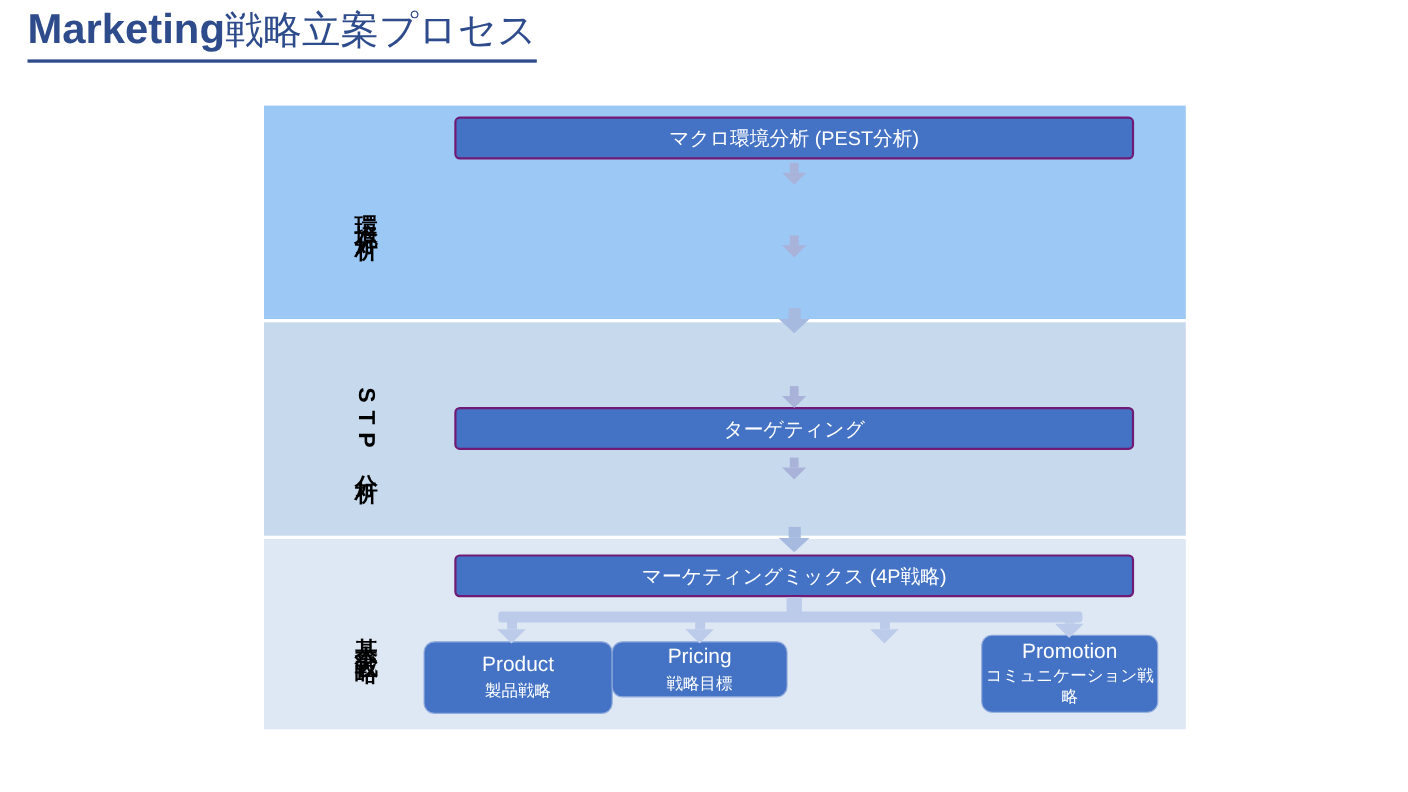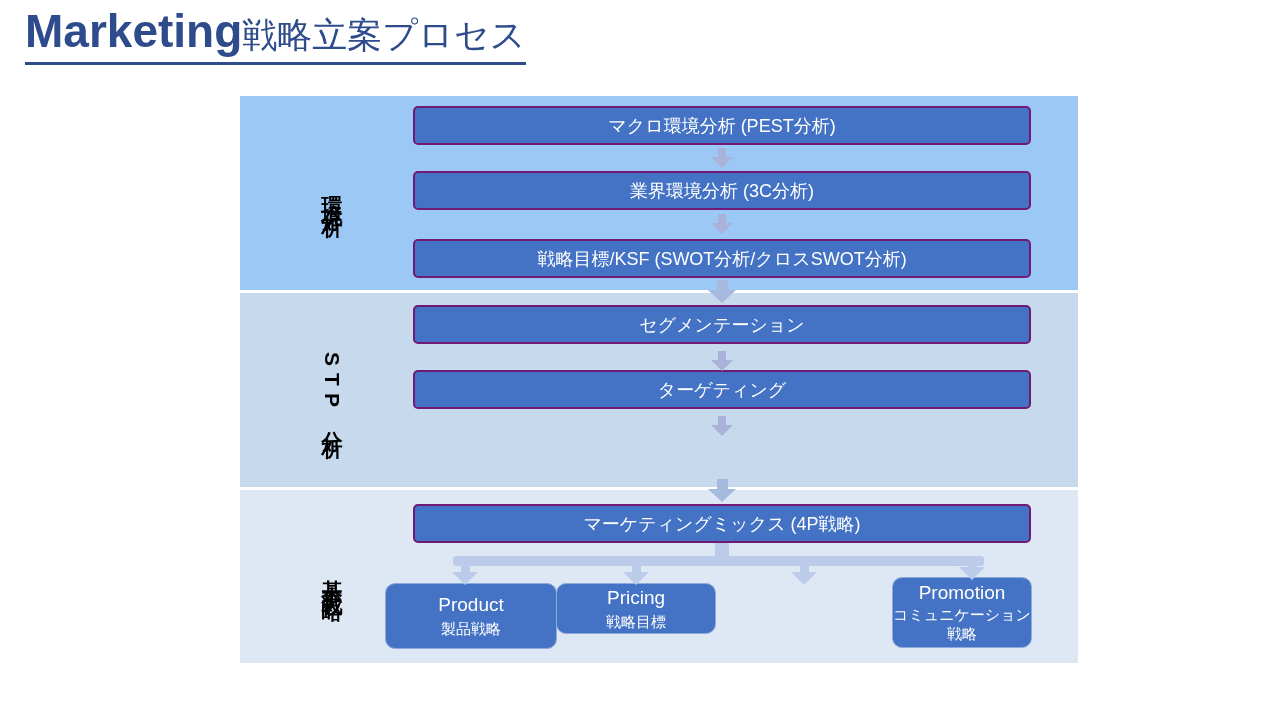--- a/index.html
+++ b/index.html
@@ -15,21 +15,21 @@
     --label-text:#000000;
   }
   *{margin:0;padding:0;box-sizing:border-box;}
   html,body{width:1280px;height:720px;overflow:hidden;background:#ffffff;
     font-family:"Liberation Sans","DejaVu Sans",sans-serif;}
   .canvas{position:relative;width:1280px;height:720px;background:#ffffff;}
 
   
   .title{position:absolute;left:25px;top:4px;display:inline-block;
     border-bottom:3px solid var(--title-text);padding-bottom:3px;white-space:nowrap;}
-  .title-en{font-size:46px;font-weight:700;color:var(--title-text);letter-spacing:0px;}
+  .title-en{font-size:38px;font-weight:700;color:var(--title-text);letter-spacing:0px;}
   .title-ja{font-size:35px;font-weight:500;color:var(--title-text);margin-top:44px;}
 
   
   .diagram{position:absolute;left:240px;top:96px;width:838px;height:567px;}
   .sec{position:absolute;left:0;width:838px;}
   .sec-env{top:0;height:194px;background:var(--section-env-bg);}
   .sec-stp{top:197px;height:194px;background:var(--section-stp-bg);}
   .sec-basic{top:394px;height:173px;background:var(--section-basic-bg);}
 
   
@@ -76,43 +76,40 @@
 
   <div class="title">
     <span class="title-en">Marketing</span><span class="title-ja">戦略立案プロセス</span>
   </div>
 
   <div class="diagram">
 
     <section class="sec sec-env">
       <div class="sec-label">環境分析</div>
       <div class="pbox" style="top:10px">マクロ環境分析 (PEST分析)</div>
-      <div class="pbox" style="top:75px">業界環境分析 (3C分析)</div>
-      <div class="pbox" style="top:143px">戦略目標/KSF (SWOT分析/クロスSWOT分析)</div>
     </section>
 
     <section class="sec sec-stp">
       <div class="sec-label mixed">STP分析</div>
-      <div class="pbox" style="top:12px">セグメンテーション</div>
       <div class="pbox" style="top:77px">ターゲティング</div>
     </section>
 
     <section class="sec sec-basic">
       <div class="sec-label">基本戦略</div>
       <div class="pbox" style="top:14px">マーケティングミックス (4P戦略)</div>
 
       <div class="sub-box" style="left:145px;top:93px;width:172px;height:66px">
         <span class="en">Product</span>
         <span class="ja">製品戦略</span>
       </div>
       <div class="sub-box" style="left:316px;top:93px;width:160px;height:51px">
         <span class="en">Pricing</span>
         <span class="ja">戦略目標</span>
       </div>
-      <div class="sub-box tall" style="left:652px;top:87px;width:140px;height:71px">
+      <div class="sub-box tall" style="left:652px;top:87px;width:161px;height:71px">
         <span class="en">Promotion</span>
         <span class="ja">コミュニケーション戦略</span>
       </div>
     </section>
 
     <div class="v-arrow" style="left:471px;top:52px">
         <div class="stem"></div>
         <div class="head"></div>
       </div>
     <div class="v-arrow" style="left:471px;top:118px">

